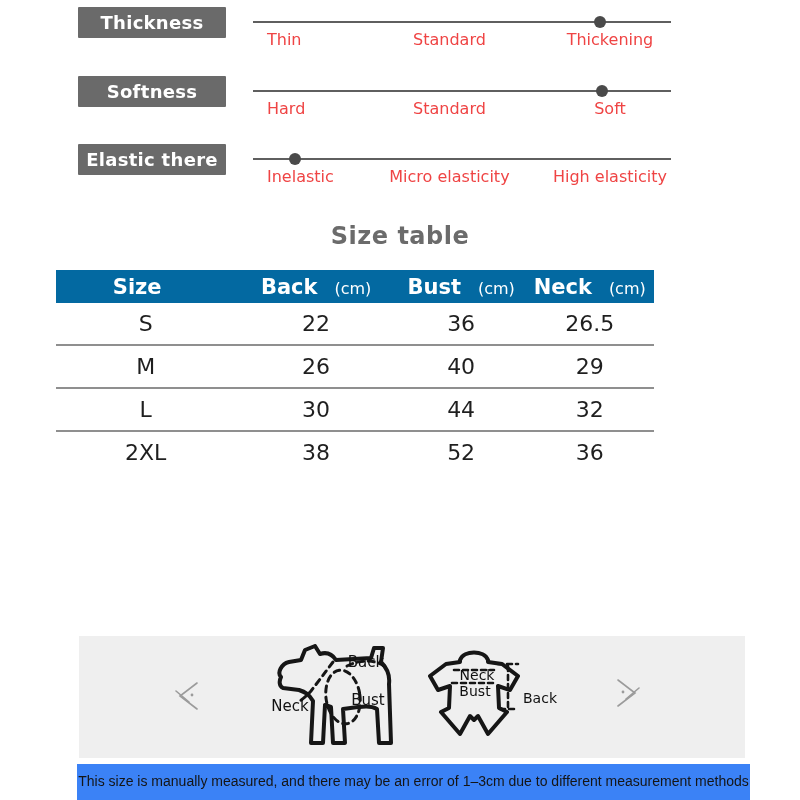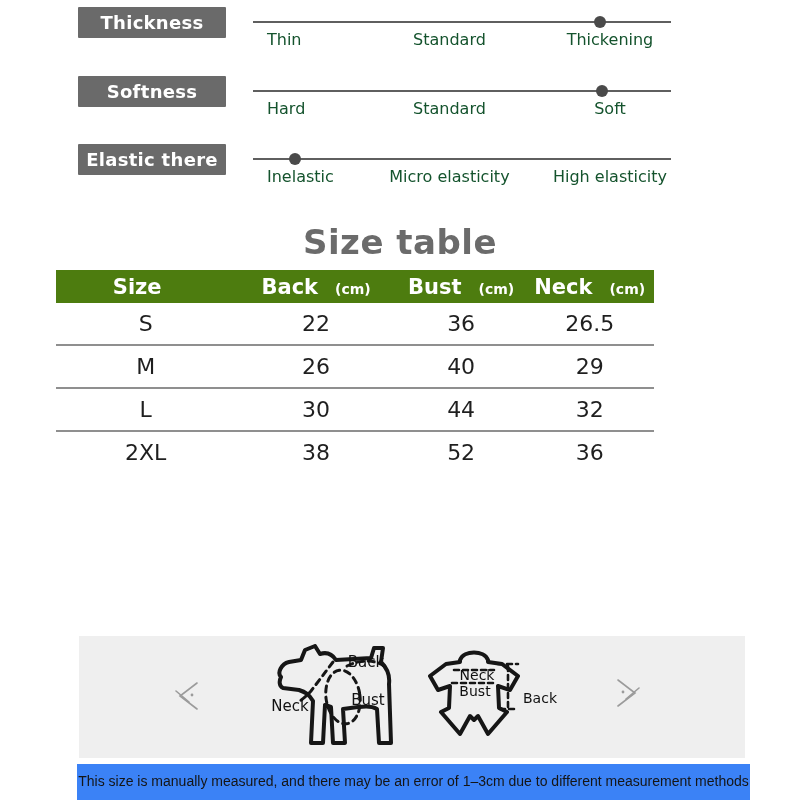--- a/index.html
+++ b/index.html
@@ -14,39 +14,39 @@
     position:absolute;left:78px;top:4px;width:148px;height:31px;
     background:#6a6a6a;color:#ffffff;font-size:18px;font-weight:bold;
     text-align:center;line-height:31px;border-radius:1px;letter-spacing:.3px;
   }
   .idx-track{position:absolute;left:253px;top:0;width:418px;height:40px;}
   .idx-line{position:absolute;left:0;right:0;top:18px;height:2px;background:#5f5f5f;}
   .idx-dot{
     position:absolute;top:13px;width:12px;height:12px;border-radius:50%;
     background:#4a4a4a;transform:translateX(-50%);
   }
-  .idx-ticks{position:absolute;left:253px;top:27px;width:418px;height:24px;font-size:16px;color:#14532d;}
+  .idx-ticks{position:absolute;left:253px;top:27px;width:418px;height:24px;font-size:16px;color:#ef4444;}
   .idx-ticks span{position:absolute;top:0;white-space:nowrap;}
   .idx-ticks .t0{left:14px;}
   .idx-ticks .t1{left:47%;transform:translateX(-50%);}
   .idx-ticks .t2{left:85.4%;transform:translateX(-50%);text-align:center;}
   
   .table-title{
     position:absolute;top:222px;left:0;width:800px;text-align:center;
-    font-size:34px;font-weight:bold;color:#6b6b6b;letter-spacing:.5px;
+    font-size:24px;font-weight:bold;color:#6b6b6b;letter-spacing:.5px;
   }
   table.size-table{
     position:absolute;top:270px;left:56px;width:598px;
     border-collapse:collapse;table-layout:fixed;
   }
   table.size-table th{
-    background:#4d7c0f;color:#ffffff;font-size:21px;font-weight:bold;
+    background:#0369a1;color:#ffffff;font-size:21px;font-weight:bold;
     height:31px;text-align:center;vertical-align:middle;white-space:nowrap;
   }
-  table.size-table th .hunit{font-size:14px;font-weight:bold;margin-left:17px;}
+  table.size-table th .hunit{font-size:16px;font-weight:normal;margin-left:17px;}
   table.size-table td{
     height:39px;text-align:center;vertical-align:middle;
     font-size:22px;color:#1f1f1f;border-bottom:2px solid #8f8f8f;
   }
   table.size-table tr:last-child td{border-bottom:none;}
   
   .illu-panel{position:absolute;top:636px;left:79px;width:666px;height:122px;background:#efefef;}
   .illu-panel svg{position:absolute;}
   .nav-arrow{position:absolute;width:30px;height:30px;cursor:pointer;}
   .nav-arrow.left{left:96px;top:44px;}

